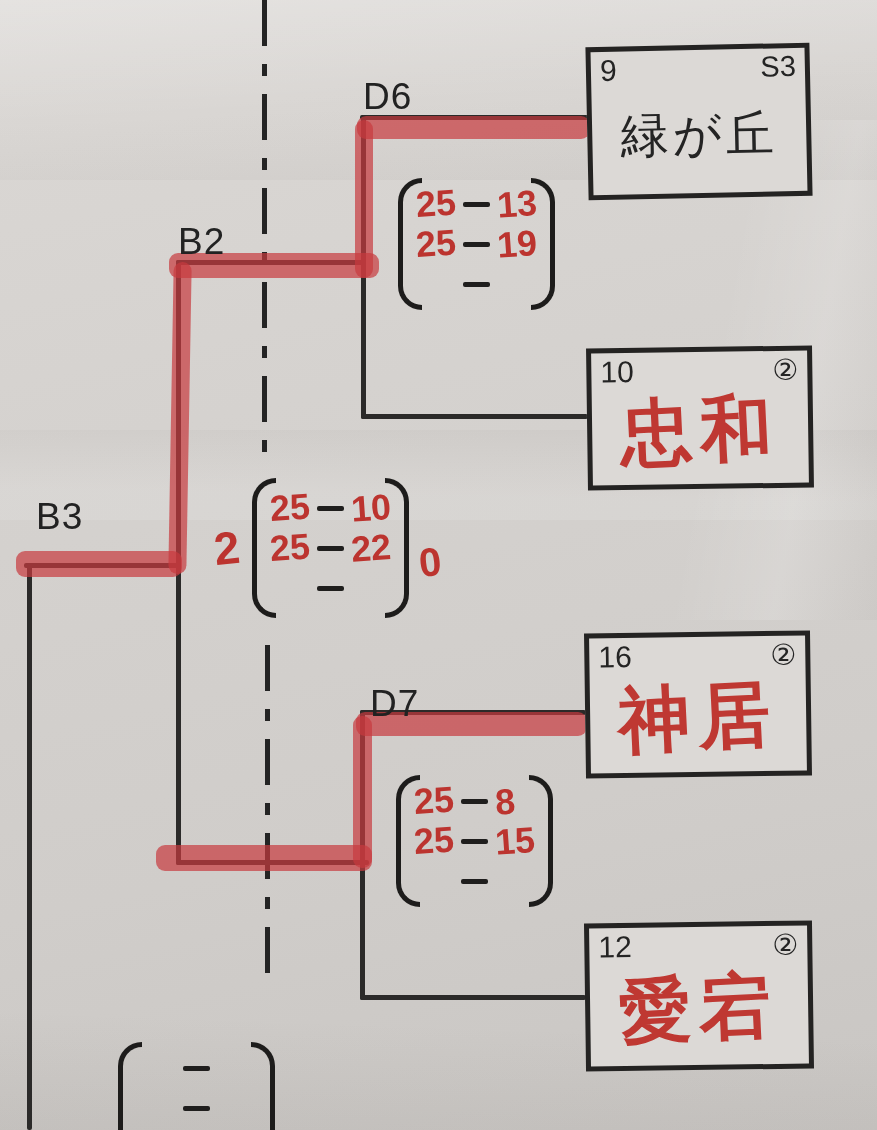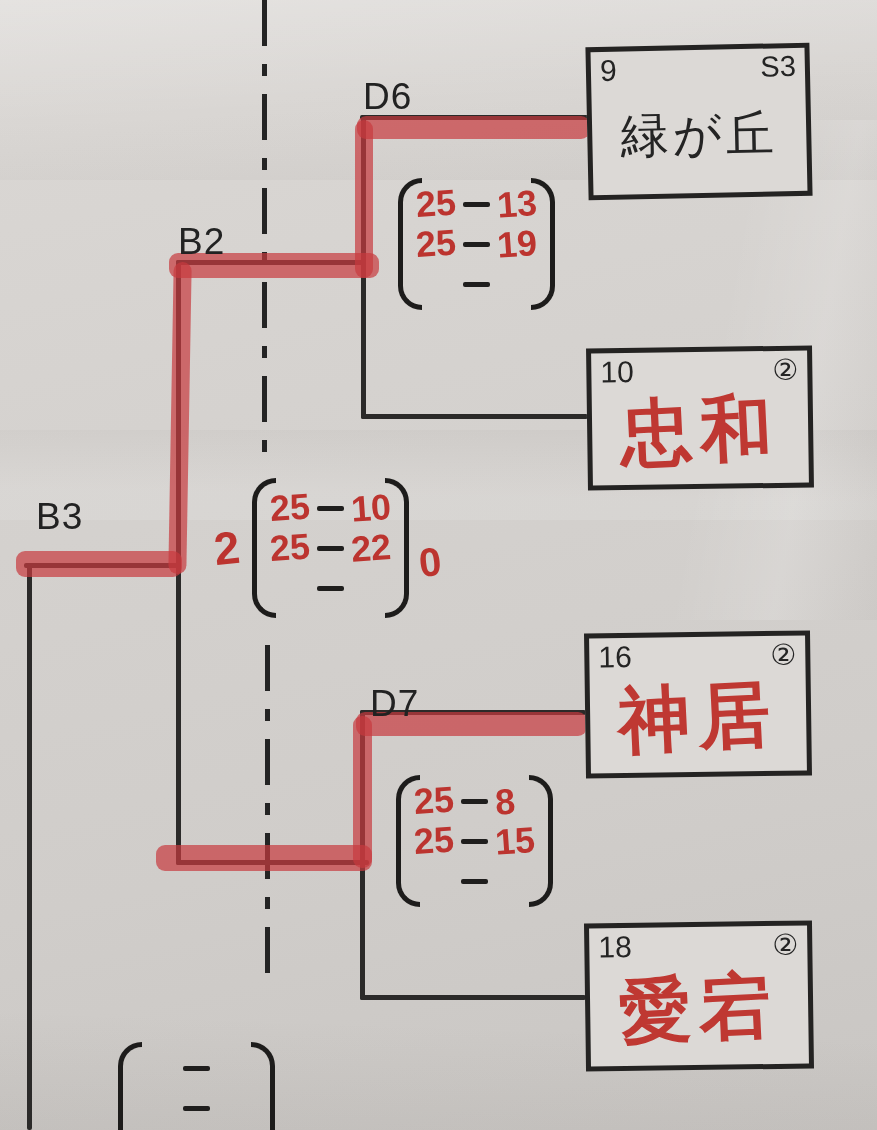--- a/index.html
+++ b/index.html
@@ -116,21 +116,21 @@
     <span class="tnum">10</span>
     <span class="tseed">②</span>
     <div class="tname hw">忠和</div>
   </div>
   <div class="tbox" style="left:585px;top:632px;width:226px;height:145px;transform:rotate(-0.8deg)">
     <span class="tnum">16</span>
     <span class="tseed">②</span>
     <div class="tname hw">神居</div>
   </div>
   <div class="tbox" style="left:585px;top:922px;width:228px;height:148px;transform:rotate(-0.8deg)">
-    <span class="tnum">18</span>
+    <span class="tnum">12</span>
     <span class="tseed">②</span>
     <div class="tname hw">愛宕</div>
   </div>
 
   <div class="score" style="left:398px;top:178px;height:132px">
     <div class="paren pl"></div>
     <div class="rows">
       <div class="srow">
         <span class="num l">25</span>
         <span class="dash"></span>

